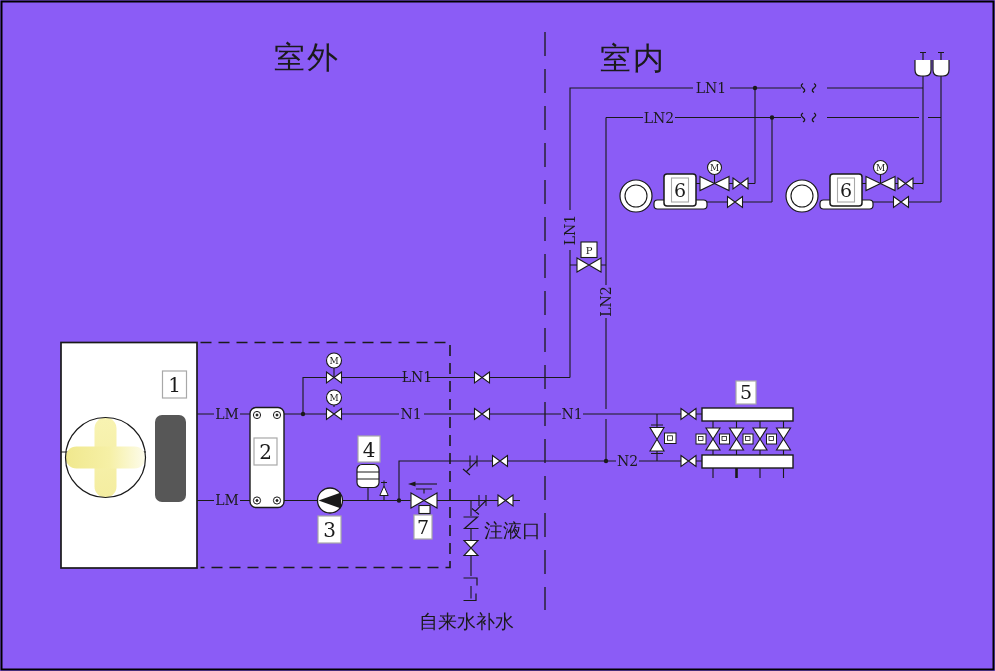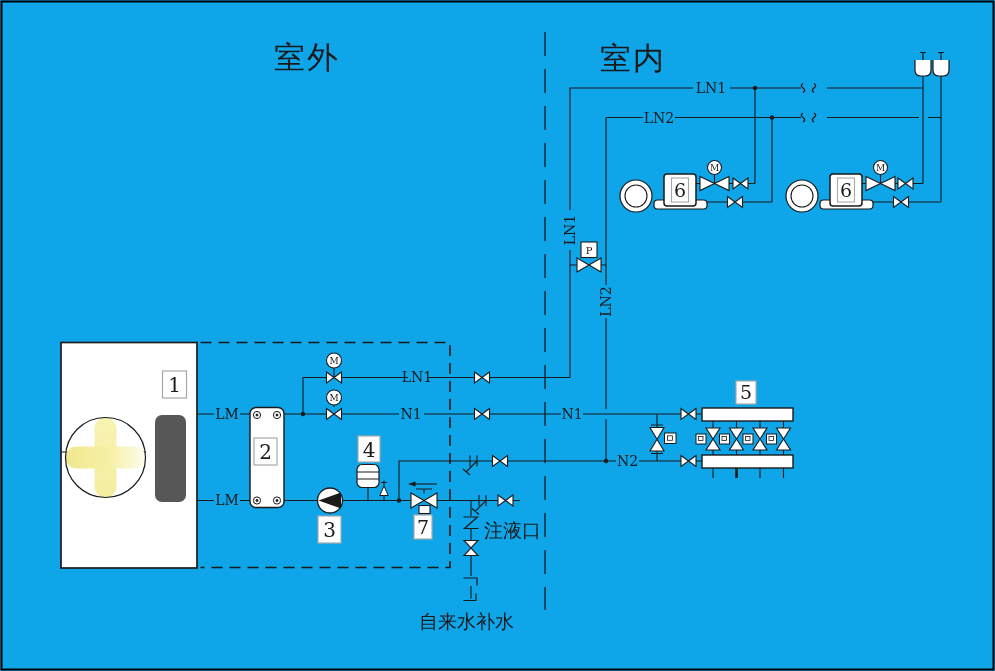--- a/index.html
+++ b/index.html
@@ -1,16 +1,16 @@
 <!DOCTYPE html>
 <html><head>
 <meta charset="utf-8">
 <style>
   html,body{margin:0;padding:0;background:#e8e8e8;}
-  .canvas{width:995px;height:671px;background:#0ea5e9;position:relative;margin:0 auto;}
+  .canvas{width:995px;height:671px;background:#8b5cf6;position:relative;margin:0 auto;}
   svg{display:block;}
   text{font-family:"DejaVu Serif","Liberation Serif",serif;fill:#1a1a1a;}
   .zone-title{font-size:31px;letter-spacing:2px;}
   .pipe-label{font-size:14px;}
   .note{font-size:19px;}
   .badge-num{font-size:20px;}
   .badge-num-sm{font-size:19px;}
   .tiny{font-size:9px;}
 </style>
 </head>

